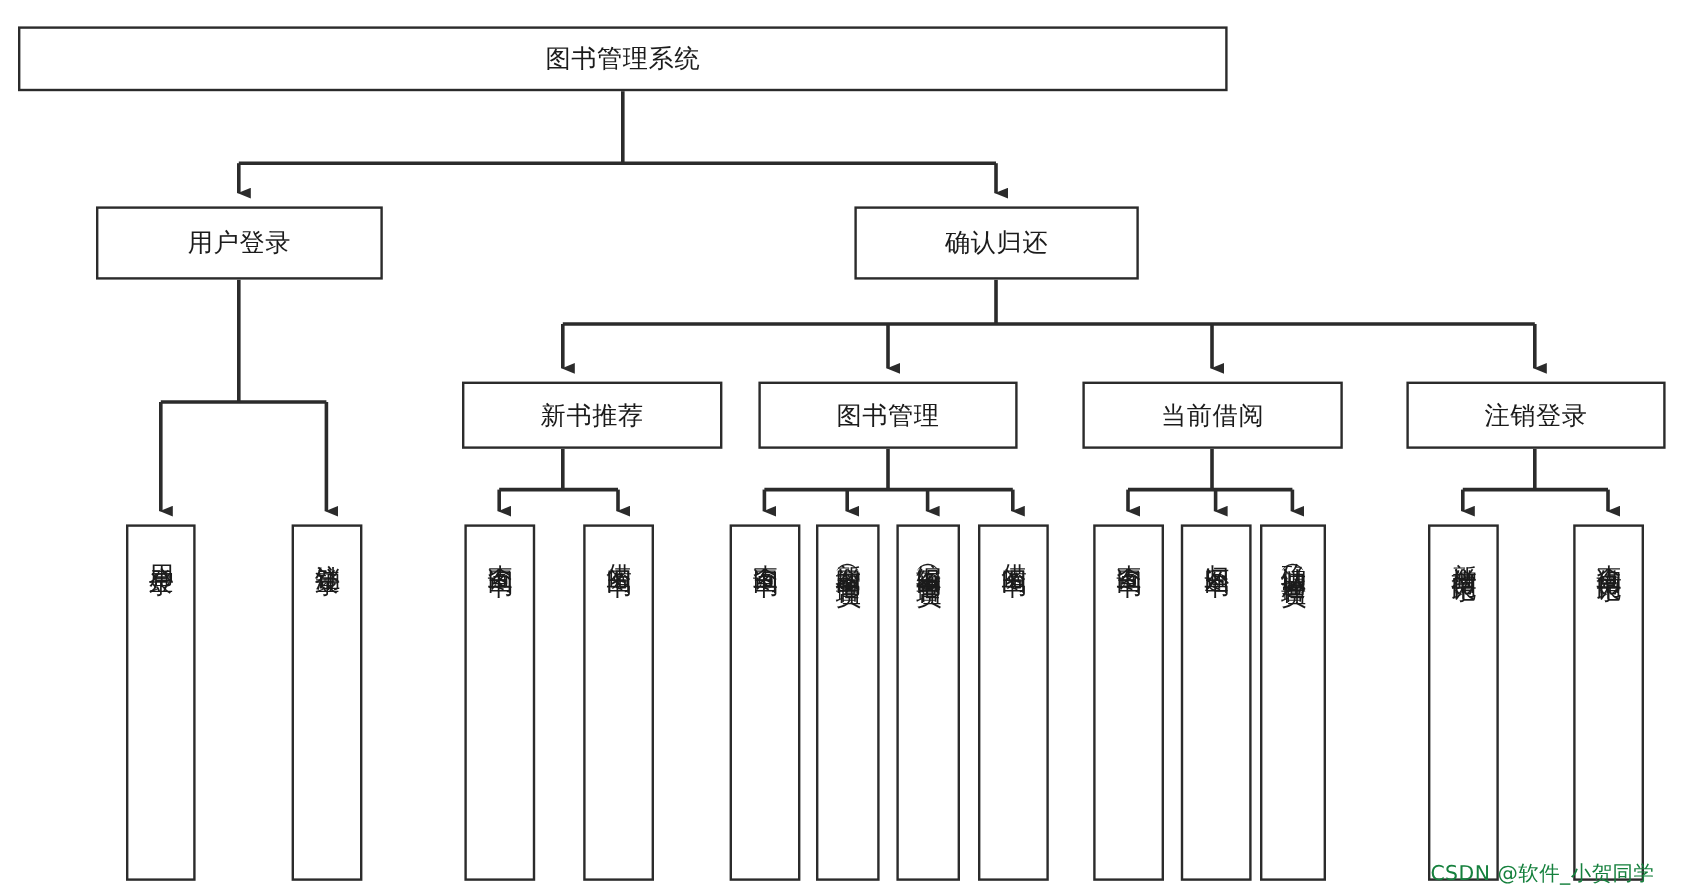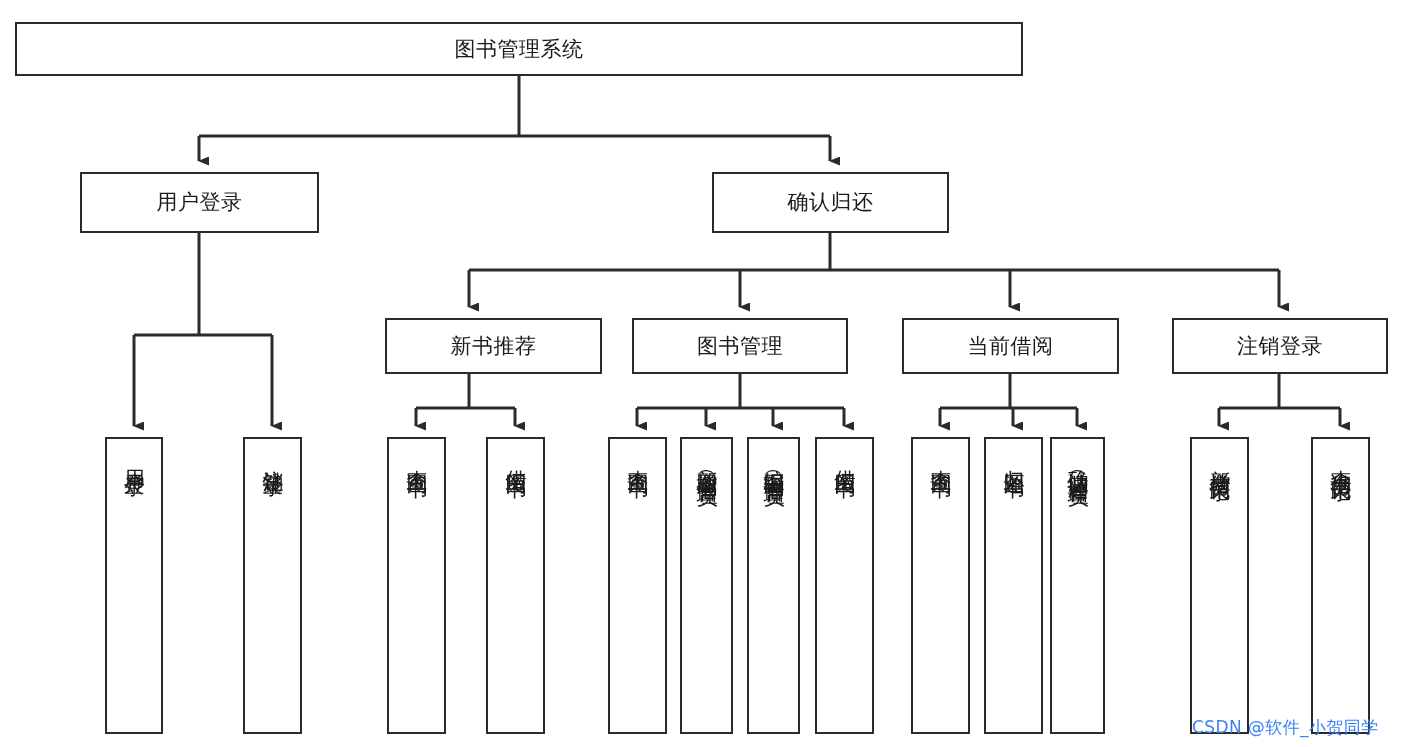--- a/index.html
+++ b/index.html
@@ -54,21 +54,21 @@
   .node.vertical .node-label {
     writing-mode: vertical-rl;
     text-orientation: upright;
     font-size: 21px;
     letter-spacing: 2.5px;
     line-height: 1;
     transform: none;
   }
   .watermark {
     position: absolute;
-    color: #3b82f6;
+    color: #15803d;
     font-size: 17px;
     white-space: nowrap;
     z-index: 3;
     letter-spacing: 0.4px;
   }
 </style>
 </head>
 <body>
 
 <div id="diagram-root">

